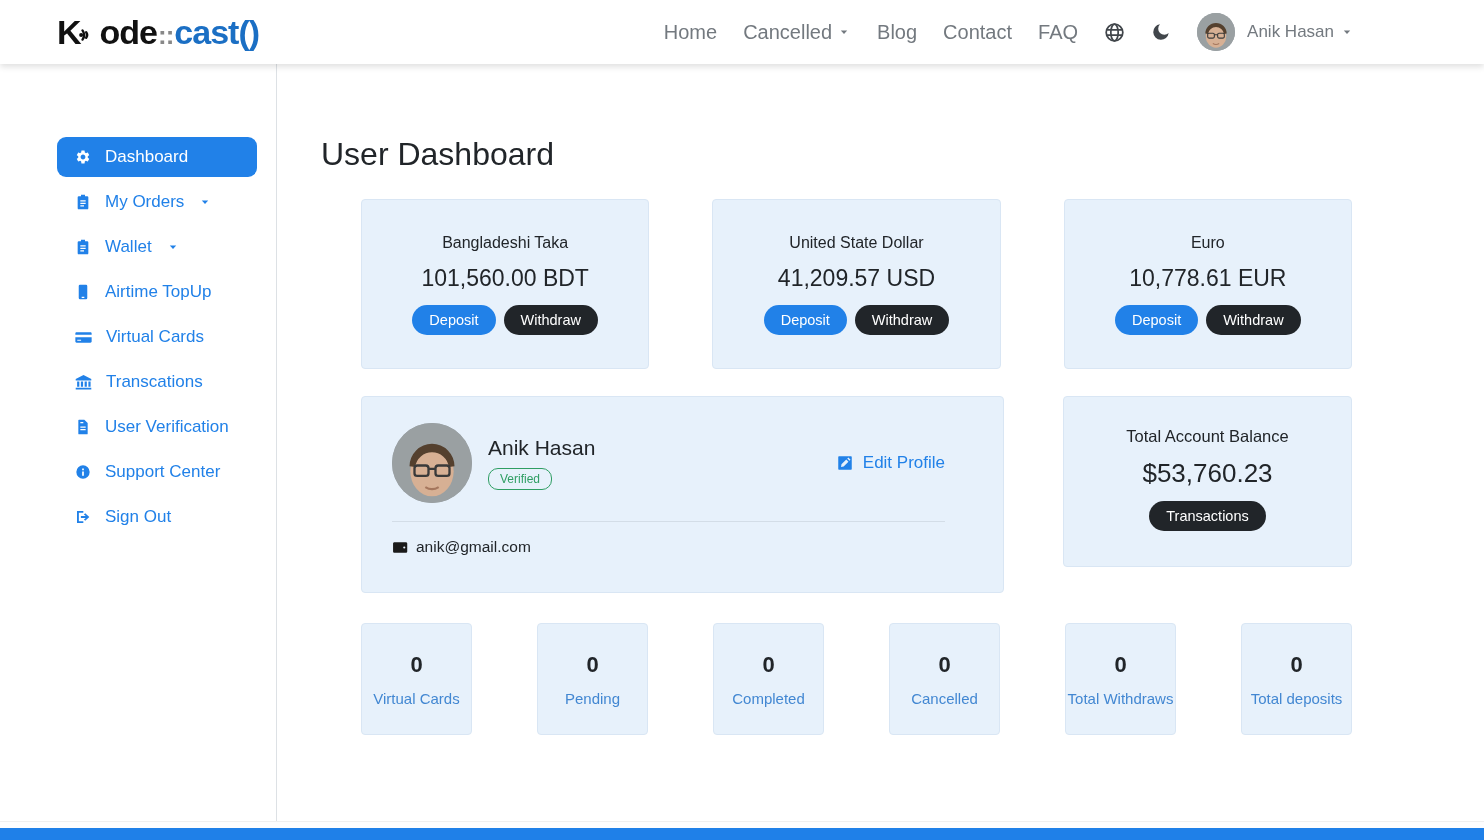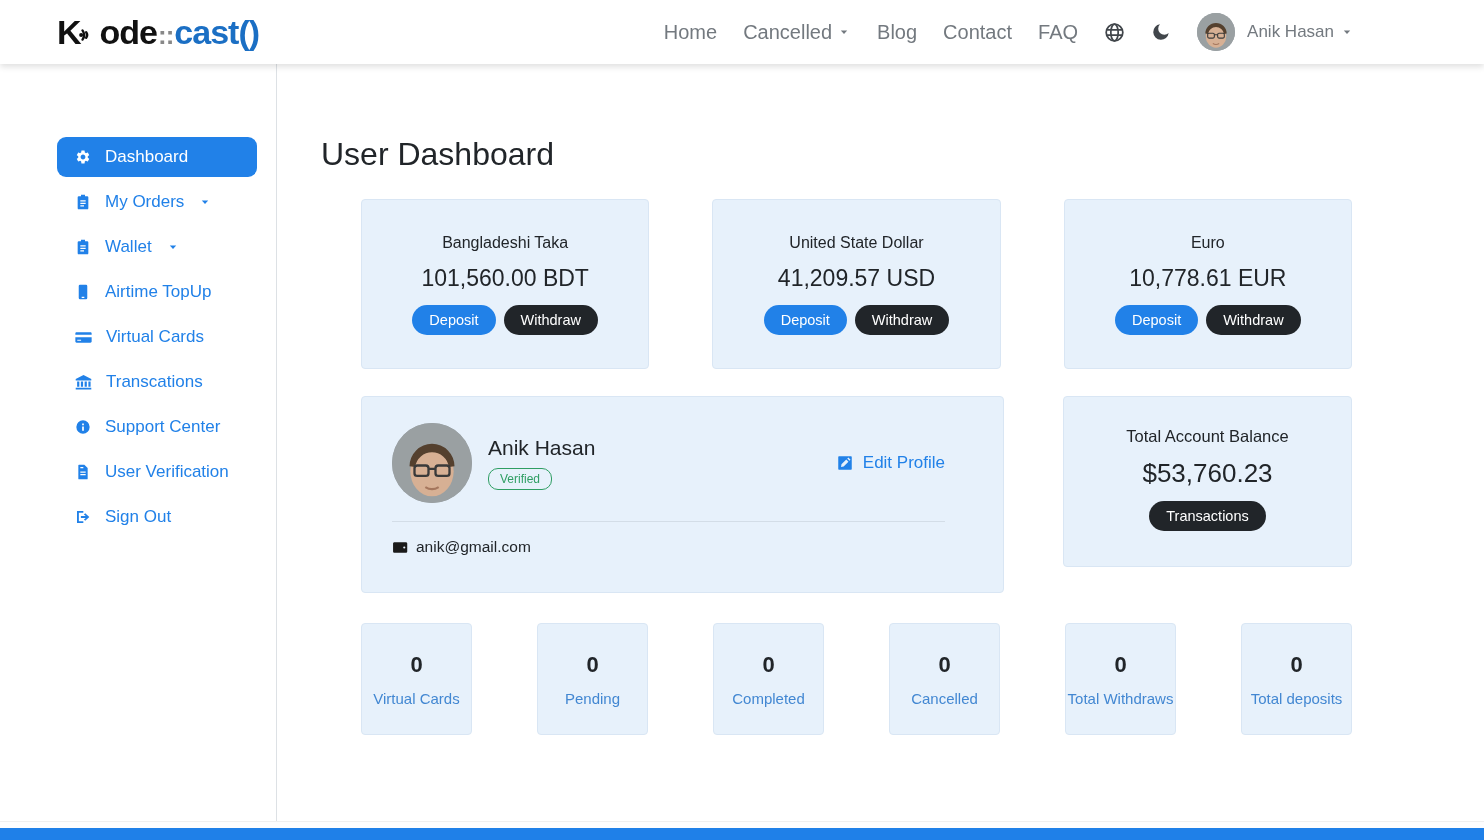--- a/index.html
+++ b/index.html
@@ -283,32 +283,32 @@
       <span class="s-ic">
           <svg class="ic" width="17" height="17">
             <use href="#i-bank"></use>
           </svg>
         </span>
       <span>Transcations</span>
     </div>
     <div class="side-item">
       <span class="s-ic">
           <svg class="ic" width="16" height="16">
+            <use href="#i-file"></use>
+          </svg>
+        </span>
+      <span>User Verification</span>
+    </div>
+    <div class="side-item">
+      <span class="s-ic">
+          <svg class="ic" width="16" height="16">
             <use href="#i-info"></use>
           </svg>
         </span>
       <span>Support Center</span>
-    </div>
-    <div class="side-item">
-      <span class="s-ic">
-          <svg class="ic" width="16" height="16">
-            <use href="#i-file"></use>
-          </svg>
-        </span>
-      <span>User Verification</span>
     </div>
     <div class="side-item">
       <span class="s-ic">
           <svg class="ic" width="16" height="16">
             <use href="#i-signout"></use>
           </svg>
         </span>
       <span>Sign Out</span>
     </div>
   </aside>

